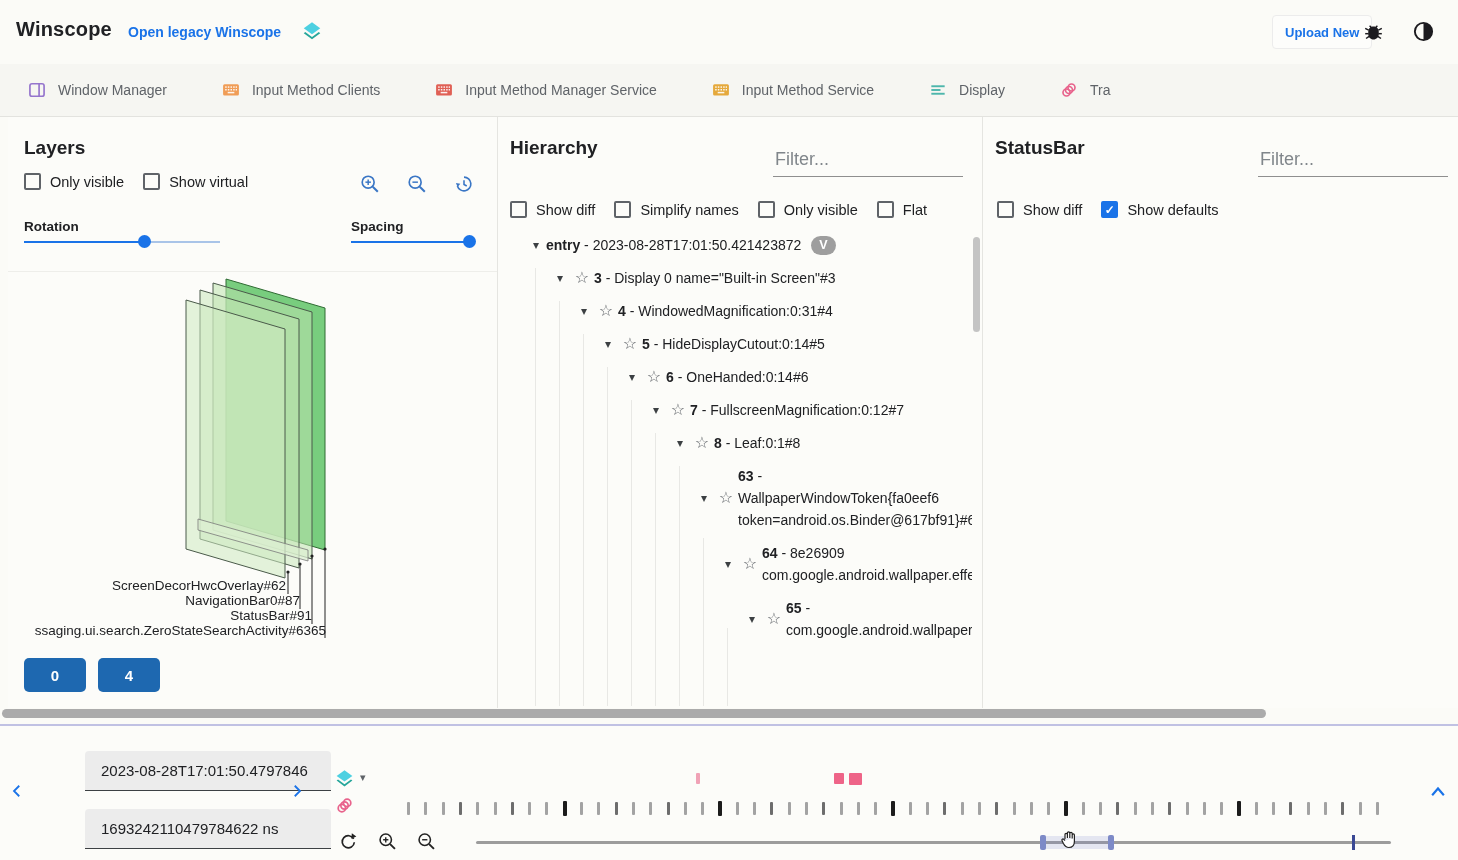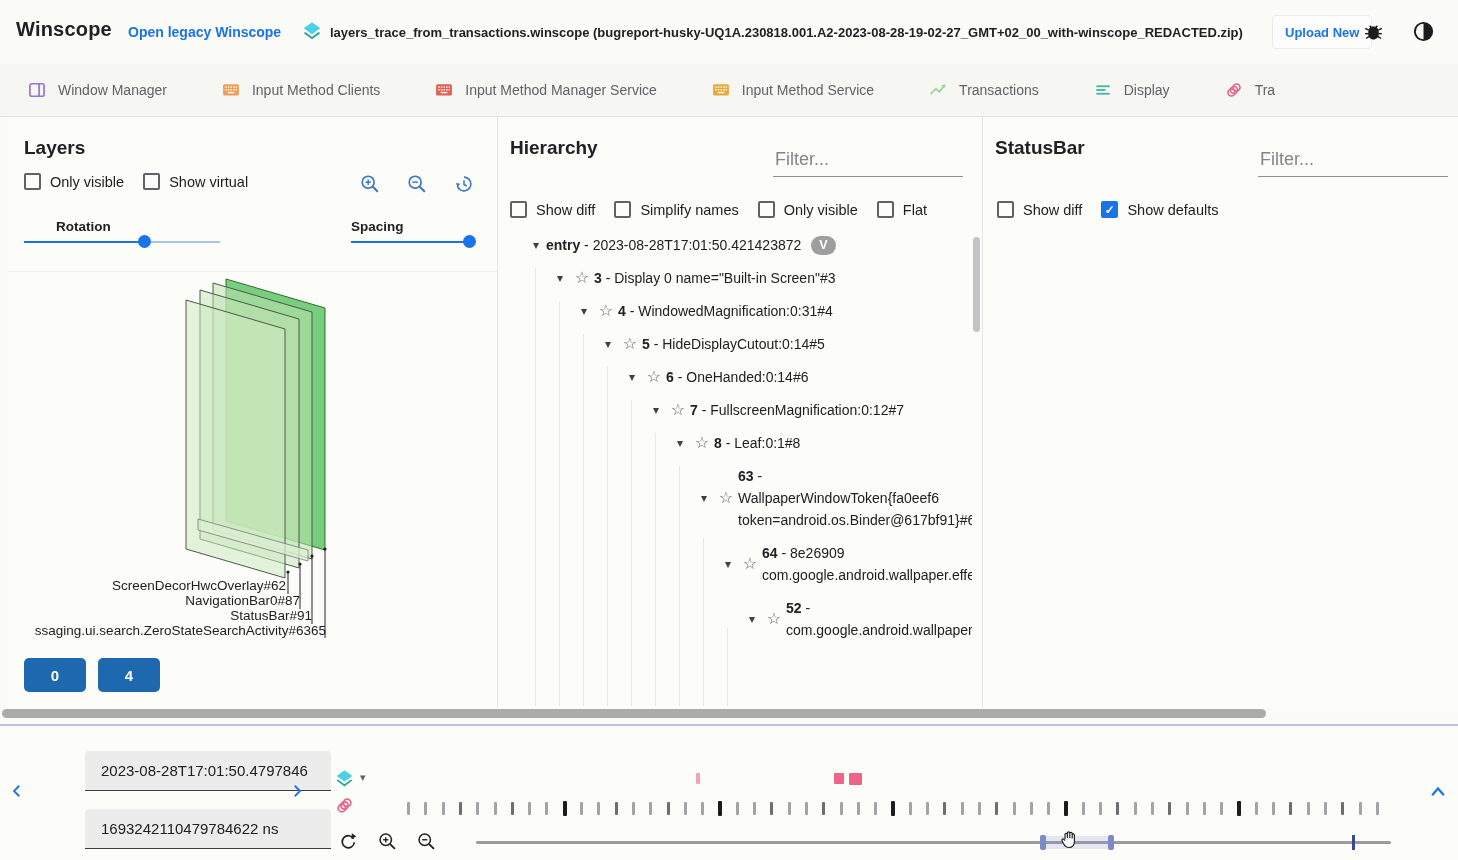--- a/index.html
+++ b/index.html
@@ -92,21 +92,20 @@
 
   <header class="topbar">
     <div class="app-title">Winscope</div>
     <a class="legacy-link">Open legacy Winscope</a>
     <span class="file-icon">
       <svg width="22" height="22" viewBox="0 0 24 24">
           <path d="M12 2.5 L21 9 12 15.5 3 9 Z" fill="#4dd0e1"></path>
           <path d="M4.6 13.2 L12 18.6 19.4 13.2 21 14.4 12 21 3 14.4 Z" fill="#26a69a"></path>
         </svg>
     </span>
-    <div class="file-name">layers_trace_from_transactions.winscope (bugreport-husky-UQ1A.230818.001.A2-2023-08-28-19-02-27_GMT+02_00_with-winscope_REDACTED.zip)</div>
     <button class="upload-btn">Upload New</button>
     <span class="bug-btn">
       <svg width="21" height="21" viewBox="0 0 24 24">
           <g stroke="#1c1b1f" stroke-width="1.7">
             <line x1="6.5" y1="10.5" x2="2.5" y2="8.5"></line>
             <line x1="6.5" y1="14.5" x2="2.5" y2="14.5"></line>
             <line x1="7" y1="17.5" x2="3.5" y2="20"></line>
             <line x1="17.5" y1="10.5" x2="21.5" y2="8.5"></line>
             <line x1="17.5" y1="14.5" x2="21.5" y2="14.5"></line>
             <line x1="17" y1="17.5" x2="20.5" y2="20"></line>
@@ -191,29 +190,20 @@
               <rect x="17.6" y="10.8" width="1.6" height="1.8"></rect>
               <rect x="8" y="14.2" width="8" height="1.8"></rect>
             </g>
           </svg>
         </span>
         <span>Input Method Service</span>
       </div>
       <div class="tab">
         <span class="ticon">
           <svg width="20" height="20" viewBox="0 0 24 24">
-            <polyline points="3,17 9.5,10.5 13.5,14 20.5,6" fill="none" stroke="#9fd4a1" stroke-width="2.2"></polyline>
-            <polygon points="20.8,5.5 15.8,6 19.5,10" fill="#9fd4a1"></polygon>
-          </svg>
-        </span>
-        <span>Transactions</span>
-      </div>
-      <div class="tab">
-        <span class="ticon">
-          <svg width="20" height="20" viewBox="0 0 24 24">
             <g stroke="#4db6ac" stroke-width="2.3">
               <line x1="4" y1="7.5" x2="20" y2="7.5"></line>
               <line x1="4" y1="12" x2="15" y2="12"></line>
               <line x1="4" y1="16.5" x2="20" y2="16.5"></line>
             </g>
           </svg>
         </span>
         <span>Display</span>
       </div>
       <div class="tab">
@@ -256,21 +246,21 @@
               <line x1="15" y1="15" x2="20.5" y2="20.5" stroke="#3a76c5" stroke-width="2.2"></line>
               <line x1="7" y1="10" x2="13" y2="10" stroke="#3a76c5" stroke-width="1.6"></line>
             </svg></span>
         <span><svg width="22" height="22" viewBox="0 0 24 24">
               <path d="M12 4.5 a7.5 7.5 0 1 1 -7.2 9.7" fill="none" stroke="#3a76c5" stroke-width="1.8"></path>
               <polygon points="3.2,10.8 8,11.6 5,15.2" fill="#3a76c5"></polygon>
               <polyline points="12,8 12,12.5 15,14.2" fill="none" stroke="#3a76c5" stroke-width="1.7"></polyline>
             </svg></span>
       </div>
 
-      <div class="slider-label" style="left:16px; top:102px;margin-left:32px;">Rotation</div>
+      <div class="slider-label" style="left:16px; top:102px;">Rotation</div>
       <div class="slider" style="left:16px; top:118px; width:196px;">
         <div class="rail"></div>
           <div class="fill" style="width: 61%;"></div>
           <div class="thumb" style="left: 61%;"></div>
       </div>
       <div class="slider-label" style="left:343px; top:102px;">Spacing</div>
       <div class="slider" style="left:343px; top:118px; width:122px;">
         <div class="rail"></div>
           <div class="fill" style="width: 97%;"></div>
           <div class="thumb" style="left: 97%;"></div>
@@ -380,21 +370,21 @@
             <span class="tree-txt" style="max-width:195px"><b>63</b> - WallpaperWindowToken{fa0eef6 token=android.os.Binder@617bf91}#63</span>
           </div>
           <div class="tree-row" style="padding-left: 220px;">
             <span class="tree-caret">▾</span>
             <span class="tree-star">☆</span>
             <span class="tree-txt" style="max-width:180px"><b>64</b> - 8e26909 com.google.android.wallpaper.effects.cinematic.CinematicWallpaperService#64</span>
           </div>
           <div class="tree-row" style="padding-left: 244px;">
             <span class="tree-caret">▾</span>
             <span class="tree-star">☆</span>
-            <span class="tree-txt" style="max-width:165px"><b>52</b> - com.google.android.wallpaper.effects.cinematic.CinematicWallpaperSer</span>
+            <span class="tree-txt" style="max-width:165px"><b>65</b> - com.google.android.wallpaper.effects.cinematic.CinematicWallpaperSer</span>
           </div>
         </div>
       <div class="vscroll"></div>
     </section>
 
     <section class="panel panel-properties">
       <div class="panel-title">StatusBar</div>
       <div class="filter-wrap" style="left:275px;">
         <input class="filter-input" placeholder="Filter..." style="">
       </div>

